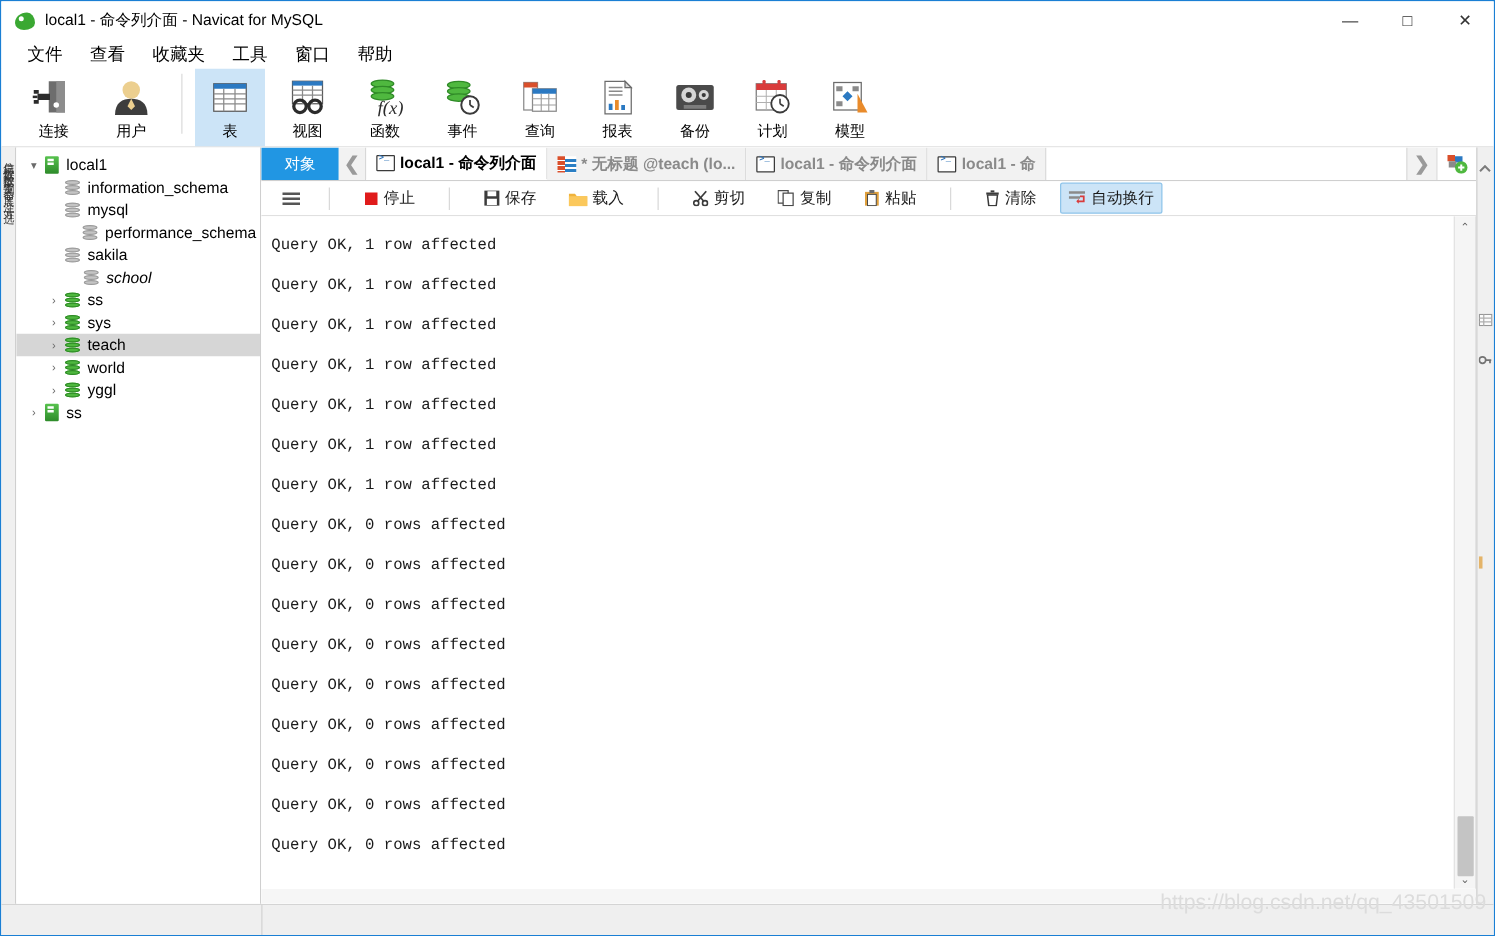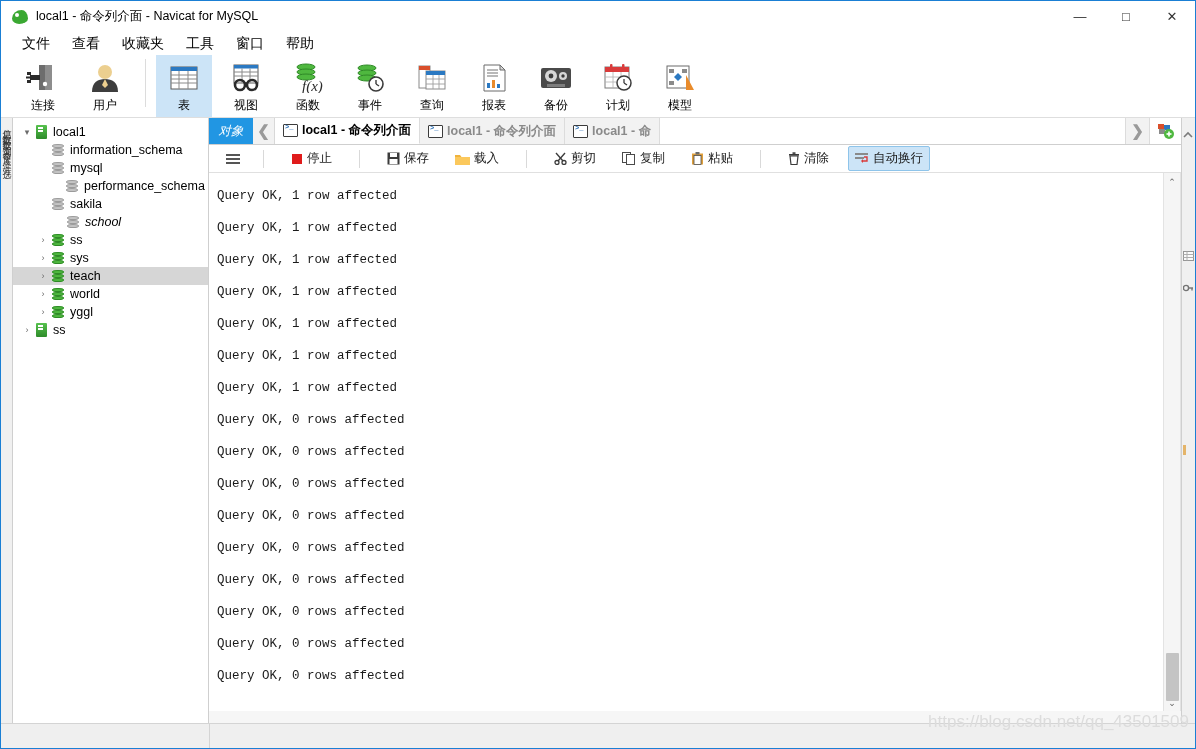--- a/index.html
+++ b/index.html
@@ -105,22 +105,22 @@
   
   .main { flex:1; display:flex; flex-direction:column; background:#ffffff;
           position:relative; overflow:hidden; }
 
   
   .tabstrip {
     height:27px; display:flex; align-items:stretch; background:#ffffff;
     border-bottom:1px solid #cfcfcf;
   }
   .objbtn {
-    width:44px; background:#2196e3; color:#fff; display:flex;
-    align-items:center; justify-content:center; font-size:12.5px;font-style:italic;
+    width:62px; background:#2196e3; color:#fff; display:flex;
+    align-items:center; justify-content:center; font-size:12.5px;
   }
   .tab-nav {
     width:22px; display:flex; align-items:center; justify-content:center;
     color:#9a9a9a; font-size:15px; font-weight:bold; background:#f2f2f2;
     border-right:1px solid #d8d8d8;
   }
   .tabs { display:flex; align-items:stretch; flex:1; overflow:hidden; }
   .tab {
     display:flex; align-items:center; gap:4px; padding:0 8px;
     font-size:12.5px; color:#8a8a8a; background:#f2f2f2;
@@ -548,20 +548,27 @@
 
       <div class="tabstrip">
         <div class="objbtn">对象</div>
         <div class="tab-nav">❮</div>
         <div class="tabs" id="tabs">
             <div class="tab active">
               <span class="tab-ico ico-console"></span>
               <span>local1 - 命令列介面</span>
             </div>
             <div class="tab">
+              <span class="tab-ico ico-query">
+                <b></b>
+                <u></u>
+              </span>
+              <span>* 无标题 @teach (lo...</span>
+            </div>
+            <div class="tab">
               <span class="tab-ico ico-console"></span>
               <span>local1 - 命令列介面</span>
             </div>
             <div class="tab">
               <span class="tab-ico ico-console"></span>
               <span>local1 - 命</span>
             </div>
           </div>
         <div class="tab-more">❯</div>
         <div class="tab-new">

